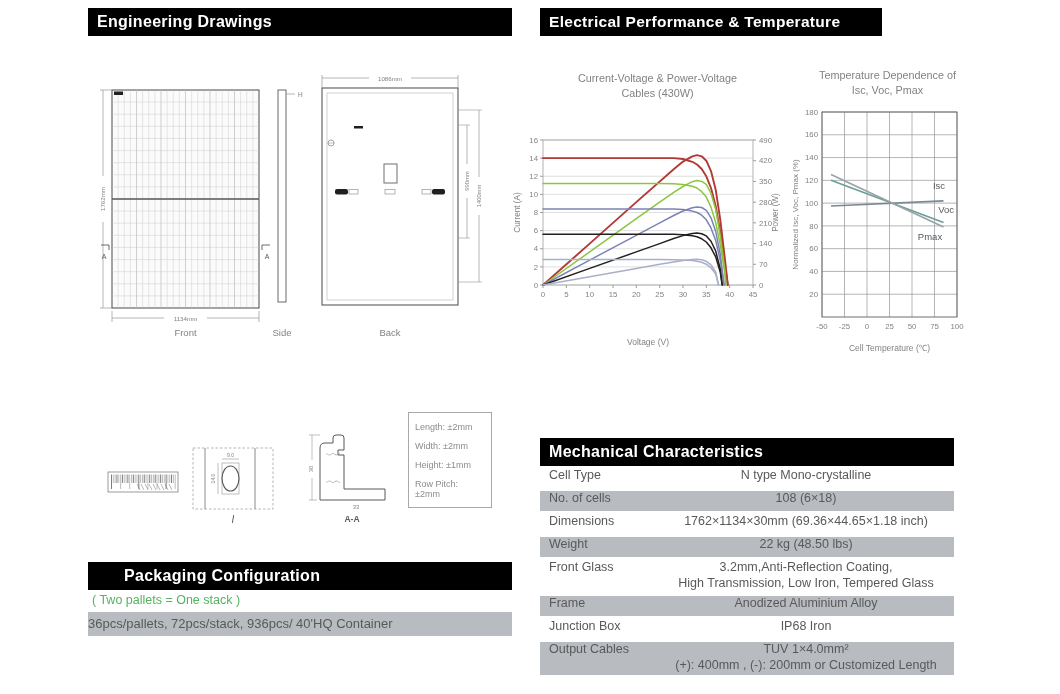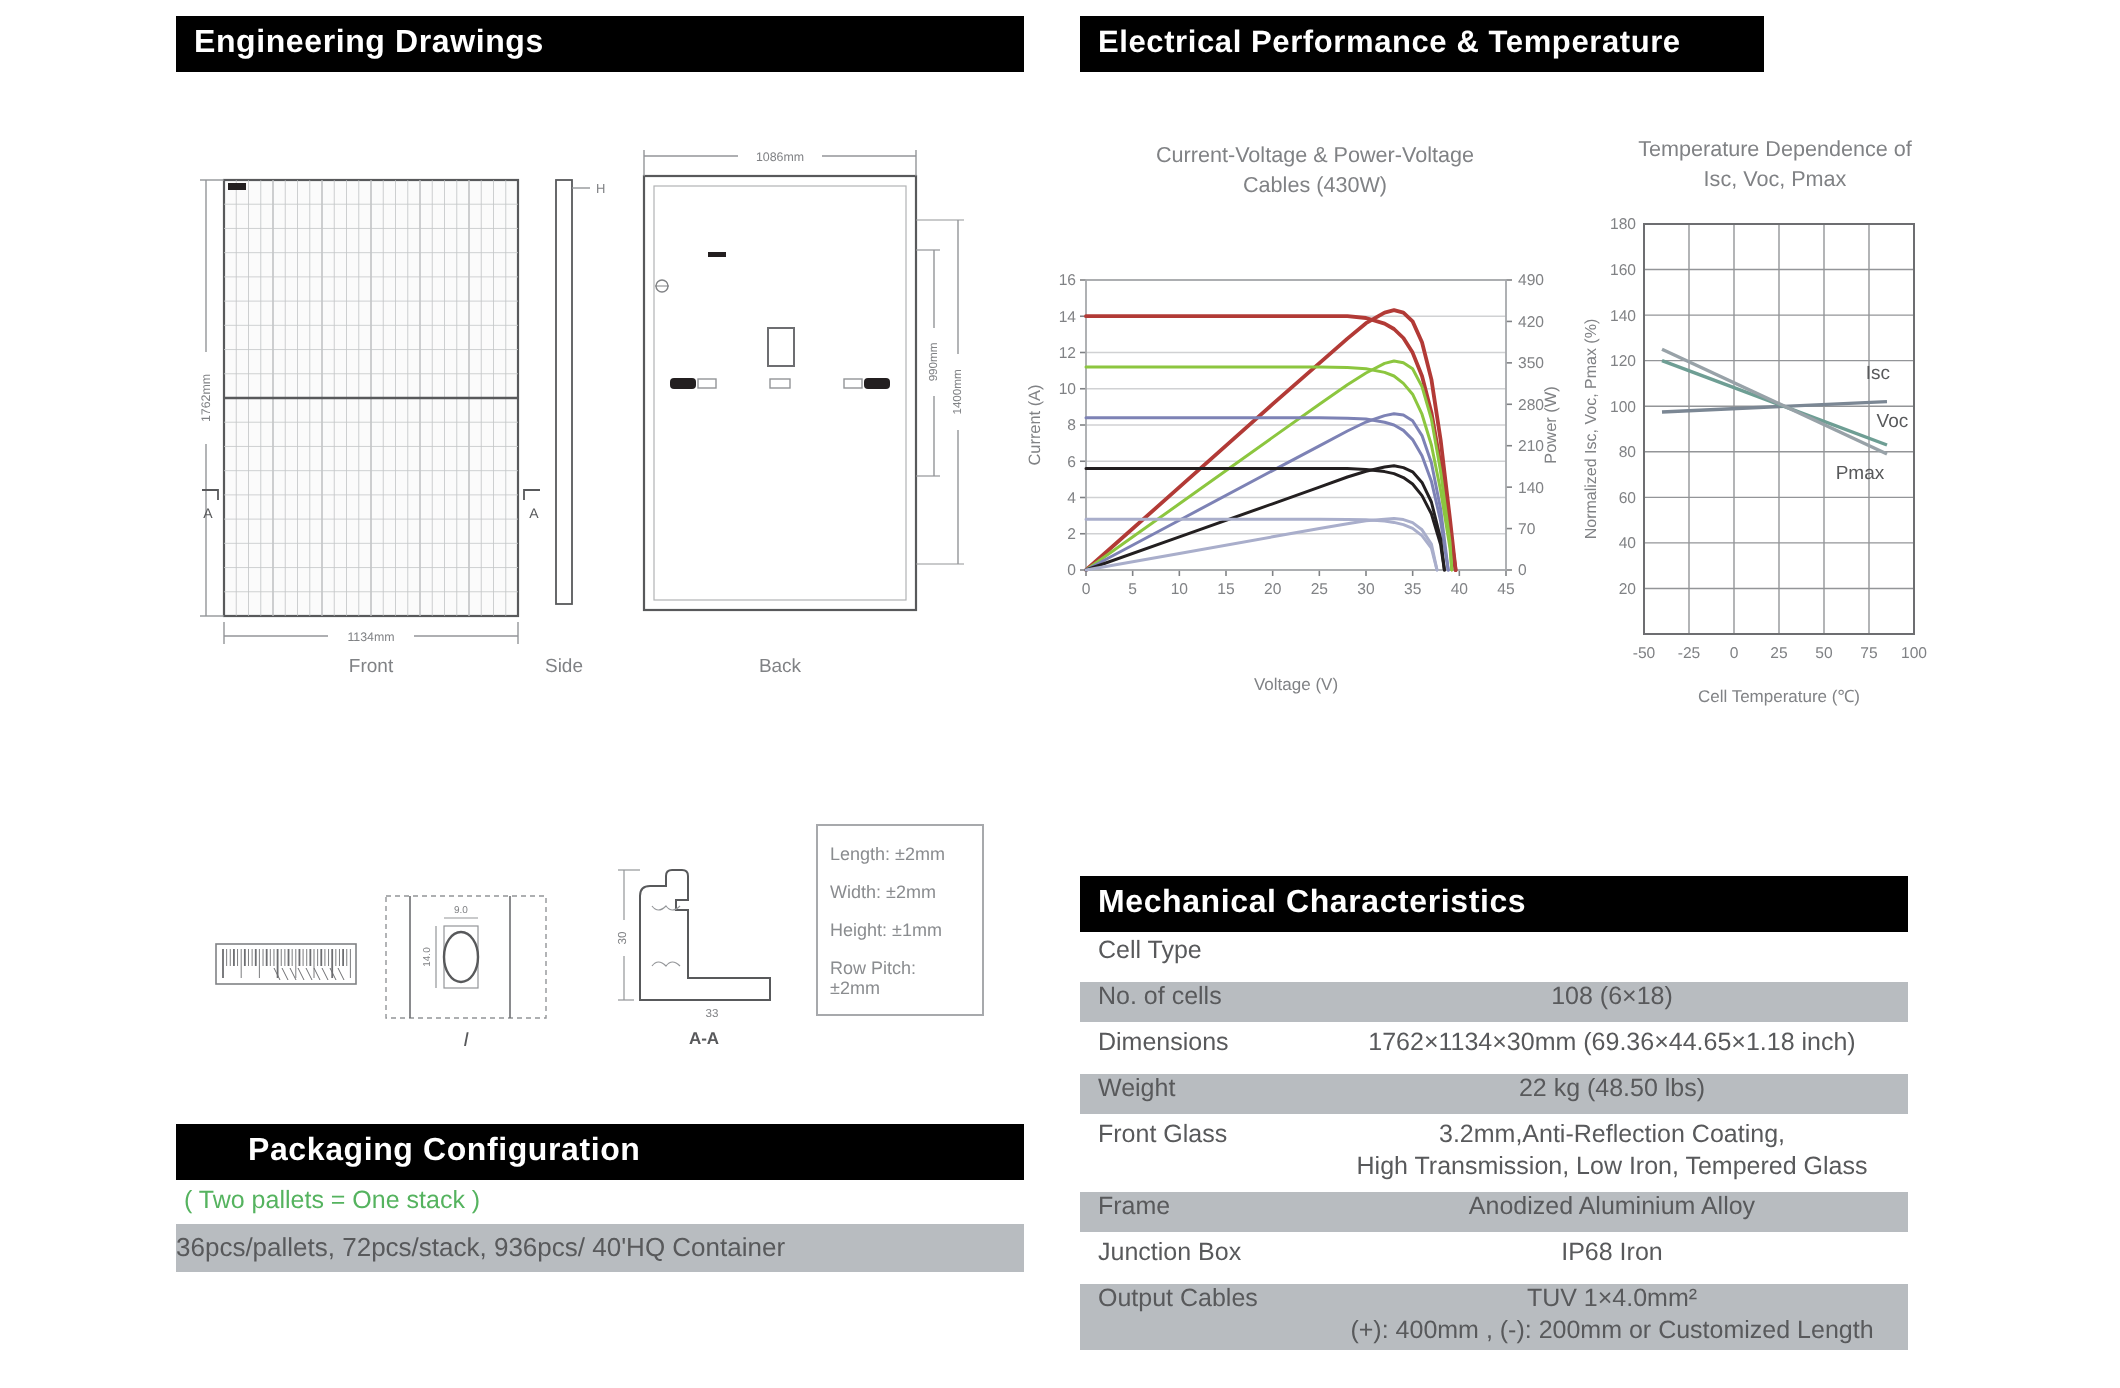--- a/index.html
+++ b/index.html
@@ -352,20 +352,21 @@
       <text x="99.5" y="251" font-size="8.5" fill="#808285" text-anchor="middle">Cell Temperature (℃)</text>
       <text x="8" y="114.5" font-size="8" fill="#808285" text-anchor="middle" transform="rotate(-90 8 114.5)">Normalized Isc, Voc, Pmax (%)</text>
     </svg>
 
   <div class="pkg-note">( Two pallets = One stack )</div>
   <div class="pkg-bar">36pcs/pallets, 72pcs/stack, 936pcs/ 40'HQ Container</div>
 
   <div class="mtable">
     <div class="mrow s">
       <div class="ml">Cell Type</div>
+      <div class="mv">N type Mono-crystalline</div>
     </div>
     <div class="mrow s g">
       <div class="ml">No. of cells</div>
       <div class="mv">108 (6×18)</div>
     </div>
     <div class="mrow s">
       <div class="ml">Dimensions</div>
       <div class="mv">1762×1134×30mm (69.36×44.65×1.18 inch)</div>
     </div>
     <div class="mrow s g">

